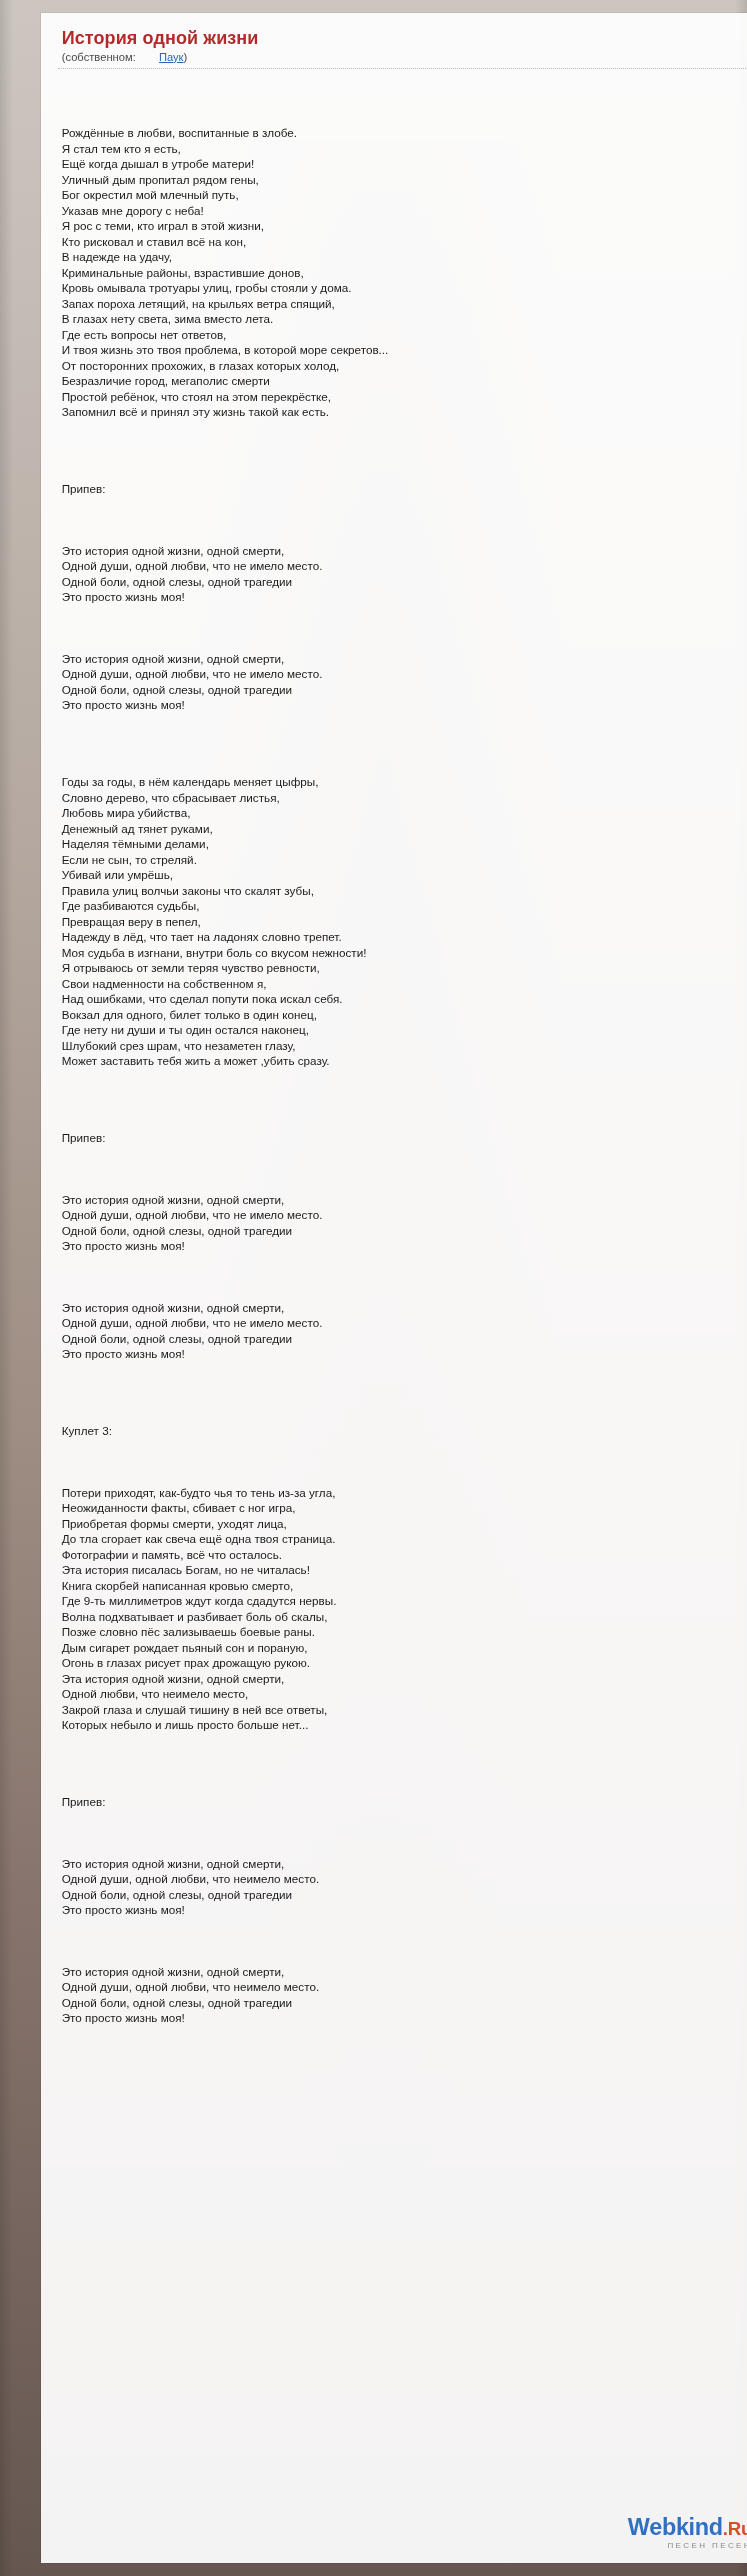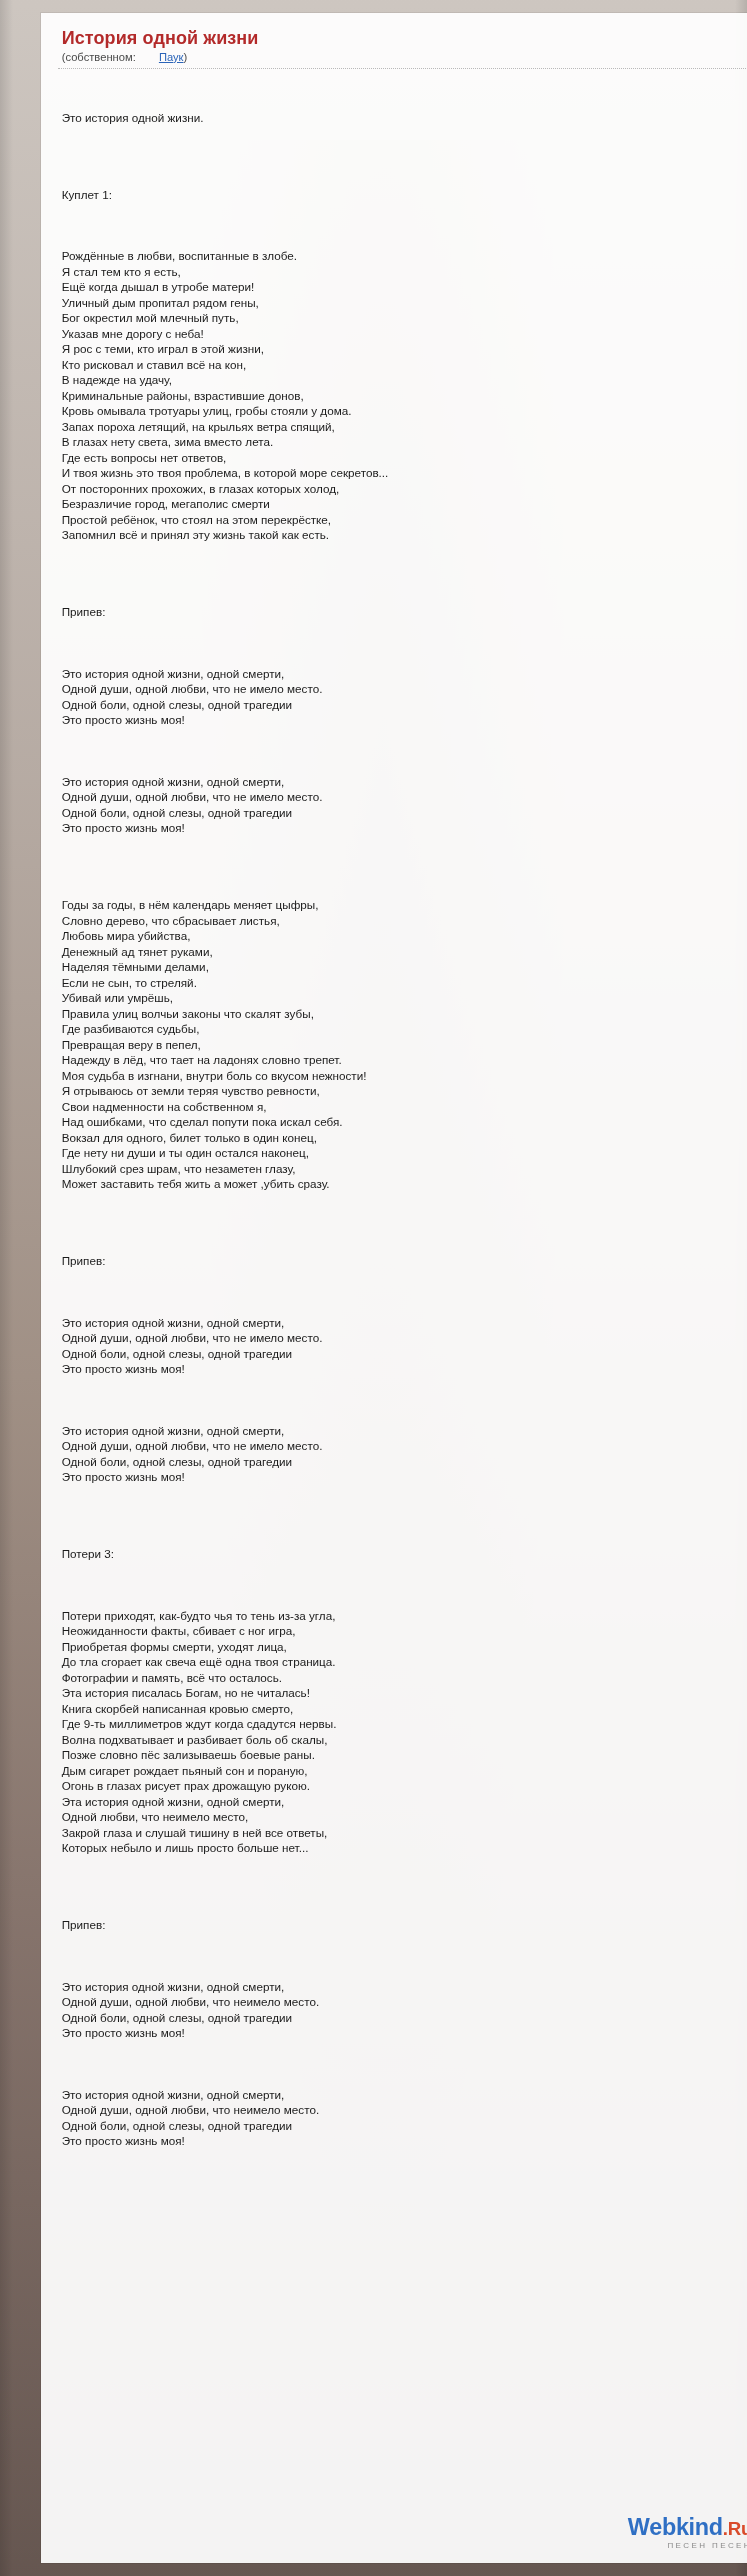--- a/index.html
+++ b/index.html
@@ -129,23 +129,21 @@
 <div class="page">
   <div class="sheet">
 
     <div class="song-title">История одной жизни</div>
 
     <div class="artist-line"><span>(собственном:</span> <a>Паук</a><span>)</span></div>
 
     <hr class="dotted-sep">
 
     <div class="lyrics">
-      <div class="blk">Это история одной жизни.</div>
-
-      <div class="blk">Куплет 1:</div>
+
       <div class="blk">Рождённые в любви, воспитанные в злобе.
 Я стал тем кто я есть,
 Ещё когда дышал в утробе матери!
 Уличный дым пропитал рядом гены,
 Бог окрестил мой млечный путь,
 Указав мне дорогу с неба!
 Я рос с теми, кто играл в этой жизни,
 Кто рисковал и ставил всё на кон,
 В надежде на удачу,
 Криминальные районы, взрастившие донов,
@@ -192,21 +190,21 @@
       <div class="blk">Припев:</div>
       <div class="blk">Это история одной жизни, одной смерти,
 Одной души, одной любви, что не имело место.
 Одной боли, одной слезы, одной трагедии
 Это просто жизнь моя!</div>
       <div class="blk">Это история одной жизни, одной смерти,
 Одной души, одной любви, что не имело место.
 Одной боли, одной слезы, одной трагедии
 Это просто жизнь моя!</div>
 
-      <div class="blk">Потери 3:</div>
+      <div class="blk">Куплет 3:</div>
       <div class="blk">Потери приходят, как-будто чья то тень из-за угла,
 Неожиданности факты, сбивает с ног игра,
 Приобретая формы смерти, уходят лица,
 До тла сгорает как свеча ещё одна твоя страница.
 Фотографии и память, всё что осталось.
 Эта история писалась Богам, но не читалась!
 Книга скорбей написанная кровью смерто,
 Где 9-ть миллиметров ждут когда сдадутся нервы.
 Волна подхватывает и разбивает боль об скалы,
 Позже словно пёс зализываешь боевые раны.

